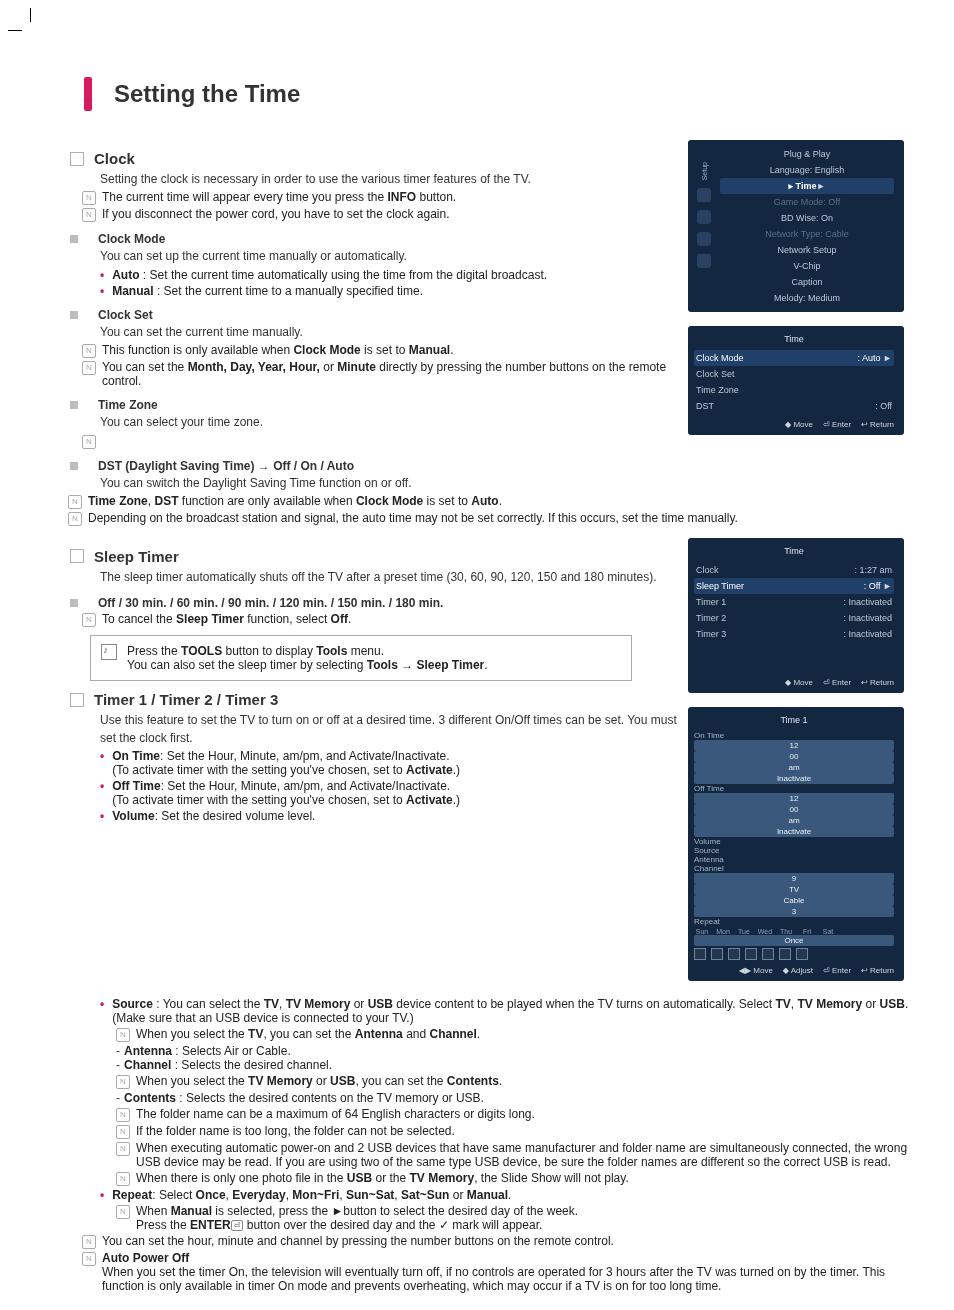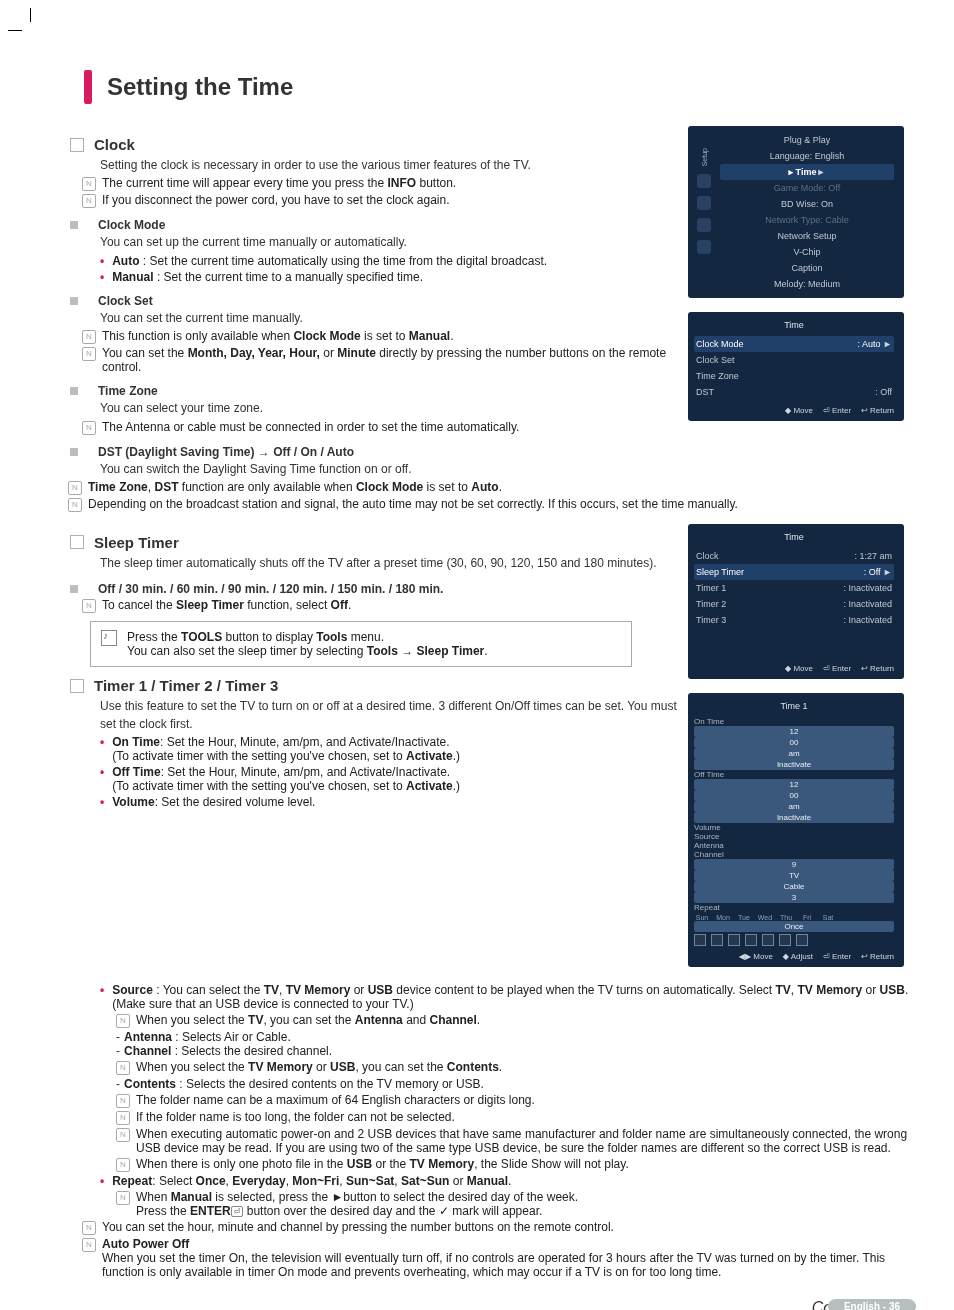--- a/index.html
+++ b/index.html
@@ -3,21 +3,21 @@
 <meta charset="utf-8">
 <style>
   body { font-family: Arial, Helvetica, sans-serif; background:#fff; margin:0; padding:0; font-size:12px; color:#222; }
   .page { width:954px; min-height:1310px; position:relative; margin:0 auto; box-sizing:border-box; padding:40px 38px 20px 28px; }
   .crop-marks { position:absolute; left:0; top:0; }
   .crop { position:absolute; width:16px; height:16px; }
   .crop.tl-h { border-top:1px solid #000; top:30px; left:8px; width:14px;}
   .crop.tl-v { border-left:1px solid #000; top:8px; left:30px; height:14px;}
   .title-bar { display:flex; align-items:center; margin:28px 0 20px 56px; }
   .title-bar .accent { width:8px; height:34px; background:#d81b60; border-radius:2px; margin-right:10px; }
-  .title-bar h1 { font-size:24px; margin:5px; color:#333; font-weight:bold; }
+  .title-bar h1 { font-size:24px; margin:12px; color:#333; font-weight:bold; }
   .cols { display:flex; align-items:flex-start; }
   .leftcol { flex:1; margin-left:72px; margin-right:10px; }
   .rightcol { width:216px; flex:none; margin-right:12px; }
   .sect-head { display:flex; align-items:center; margin:10px 0 4px -30px; }
   .sect-head .q { width:12px; height:12px; border:1px solid #b0b0b0; margin-right:10px; }
   .sect-head .t { font-size:15px; font-weight:bold; color:#333; }
   .body { font-size:12px; line-height:1.45; color:#333; }
   .sub-head { display:flex; align-items:center; margin:10px 0 2px -30px; }
   .sub-head .sq { width:8px; height:8px; background:#bdbdbd; margin-right:20px; }
   .sub-head .t { font-weight:bold; color:#333; }
@@ -117,21 +117,20 @@
           <div>You can set the <b>Month, Day, Year, Hour,</b> or <b>Minute</b> directly by pressing the number buttons on the remote control.</div>
         </div>
 
       <div class="sub-head">
           <div class="sq"></div>
           <div class="t">Time Zone</div>
         </div>
       <div class="body indent">You can select your time zone.</div>
       <div class="note-line">
           <div class="nIcon">N</div>
-          <div>The Antenna or cable must be connected in order to set the time automatically.</div>
         </div>
 
       <div class="sub-head">
           <div class="sq"></div>
           <div class="t">DST (Daylight Saving Time) → Off / On / Auto</div>
         </div>
       <div class="body indent">You can switch the Daylight Saving Time function on or off.</div>
     </div>
 
     <div class="rightcol">

